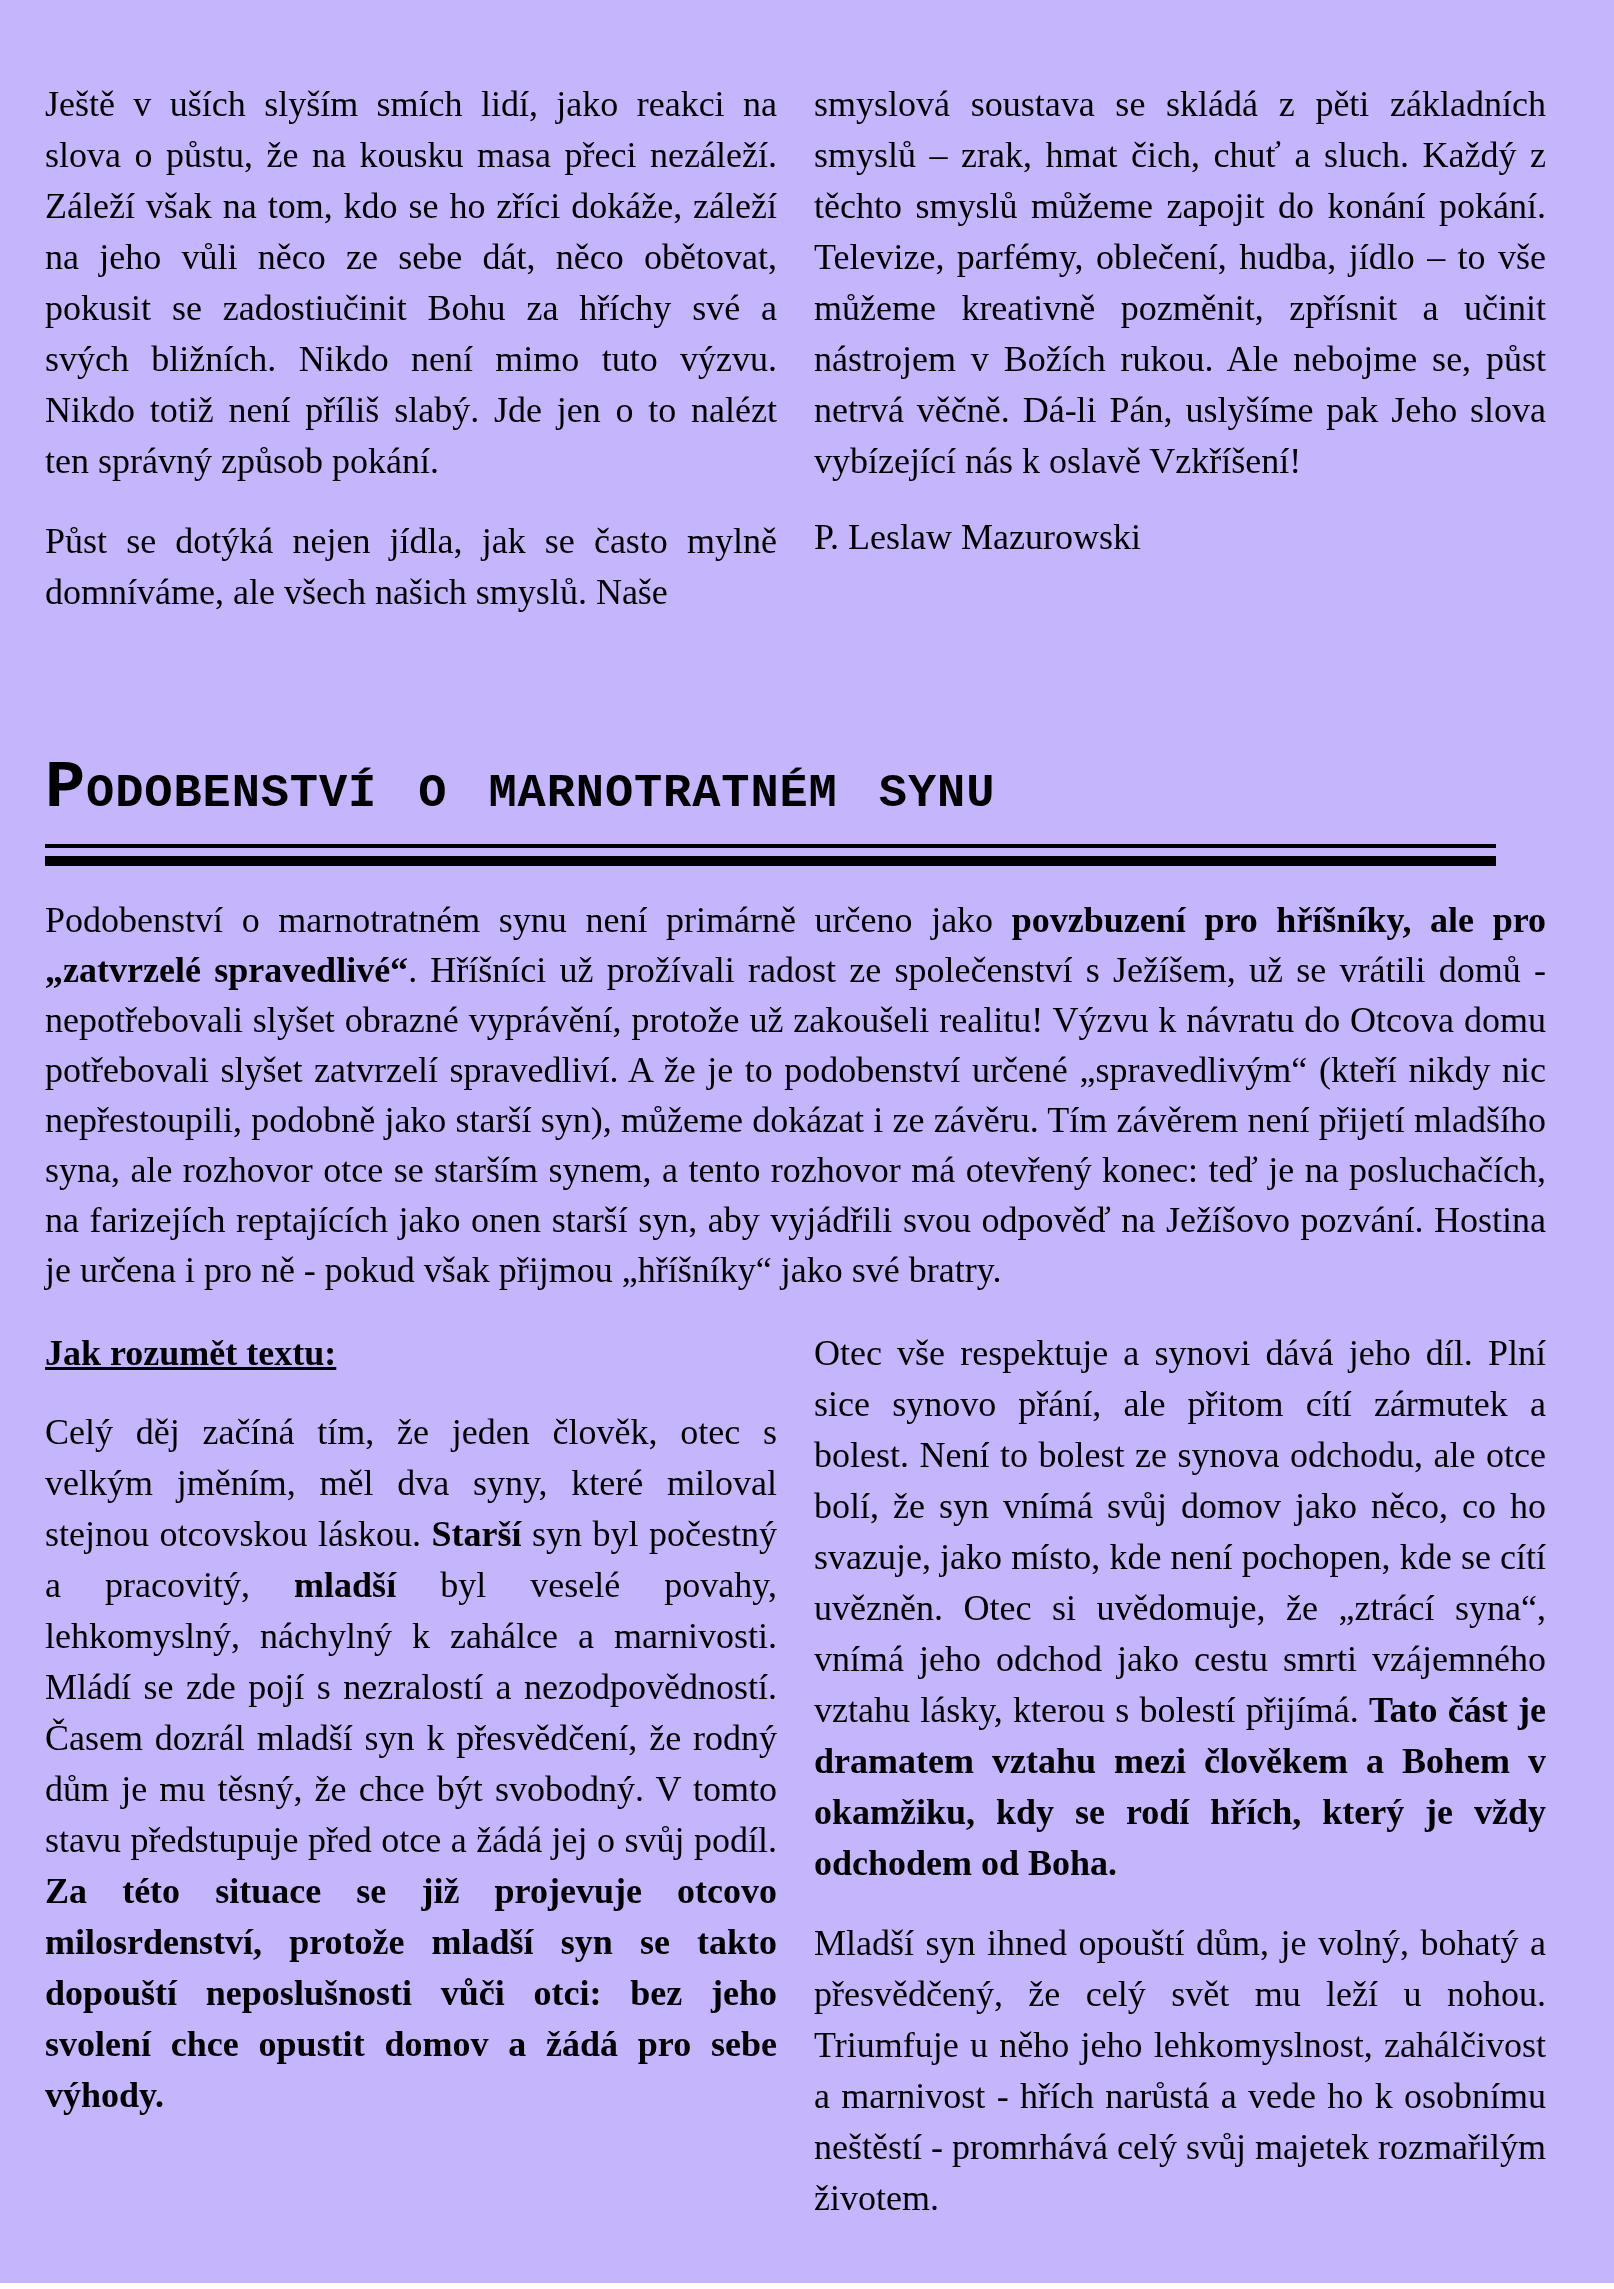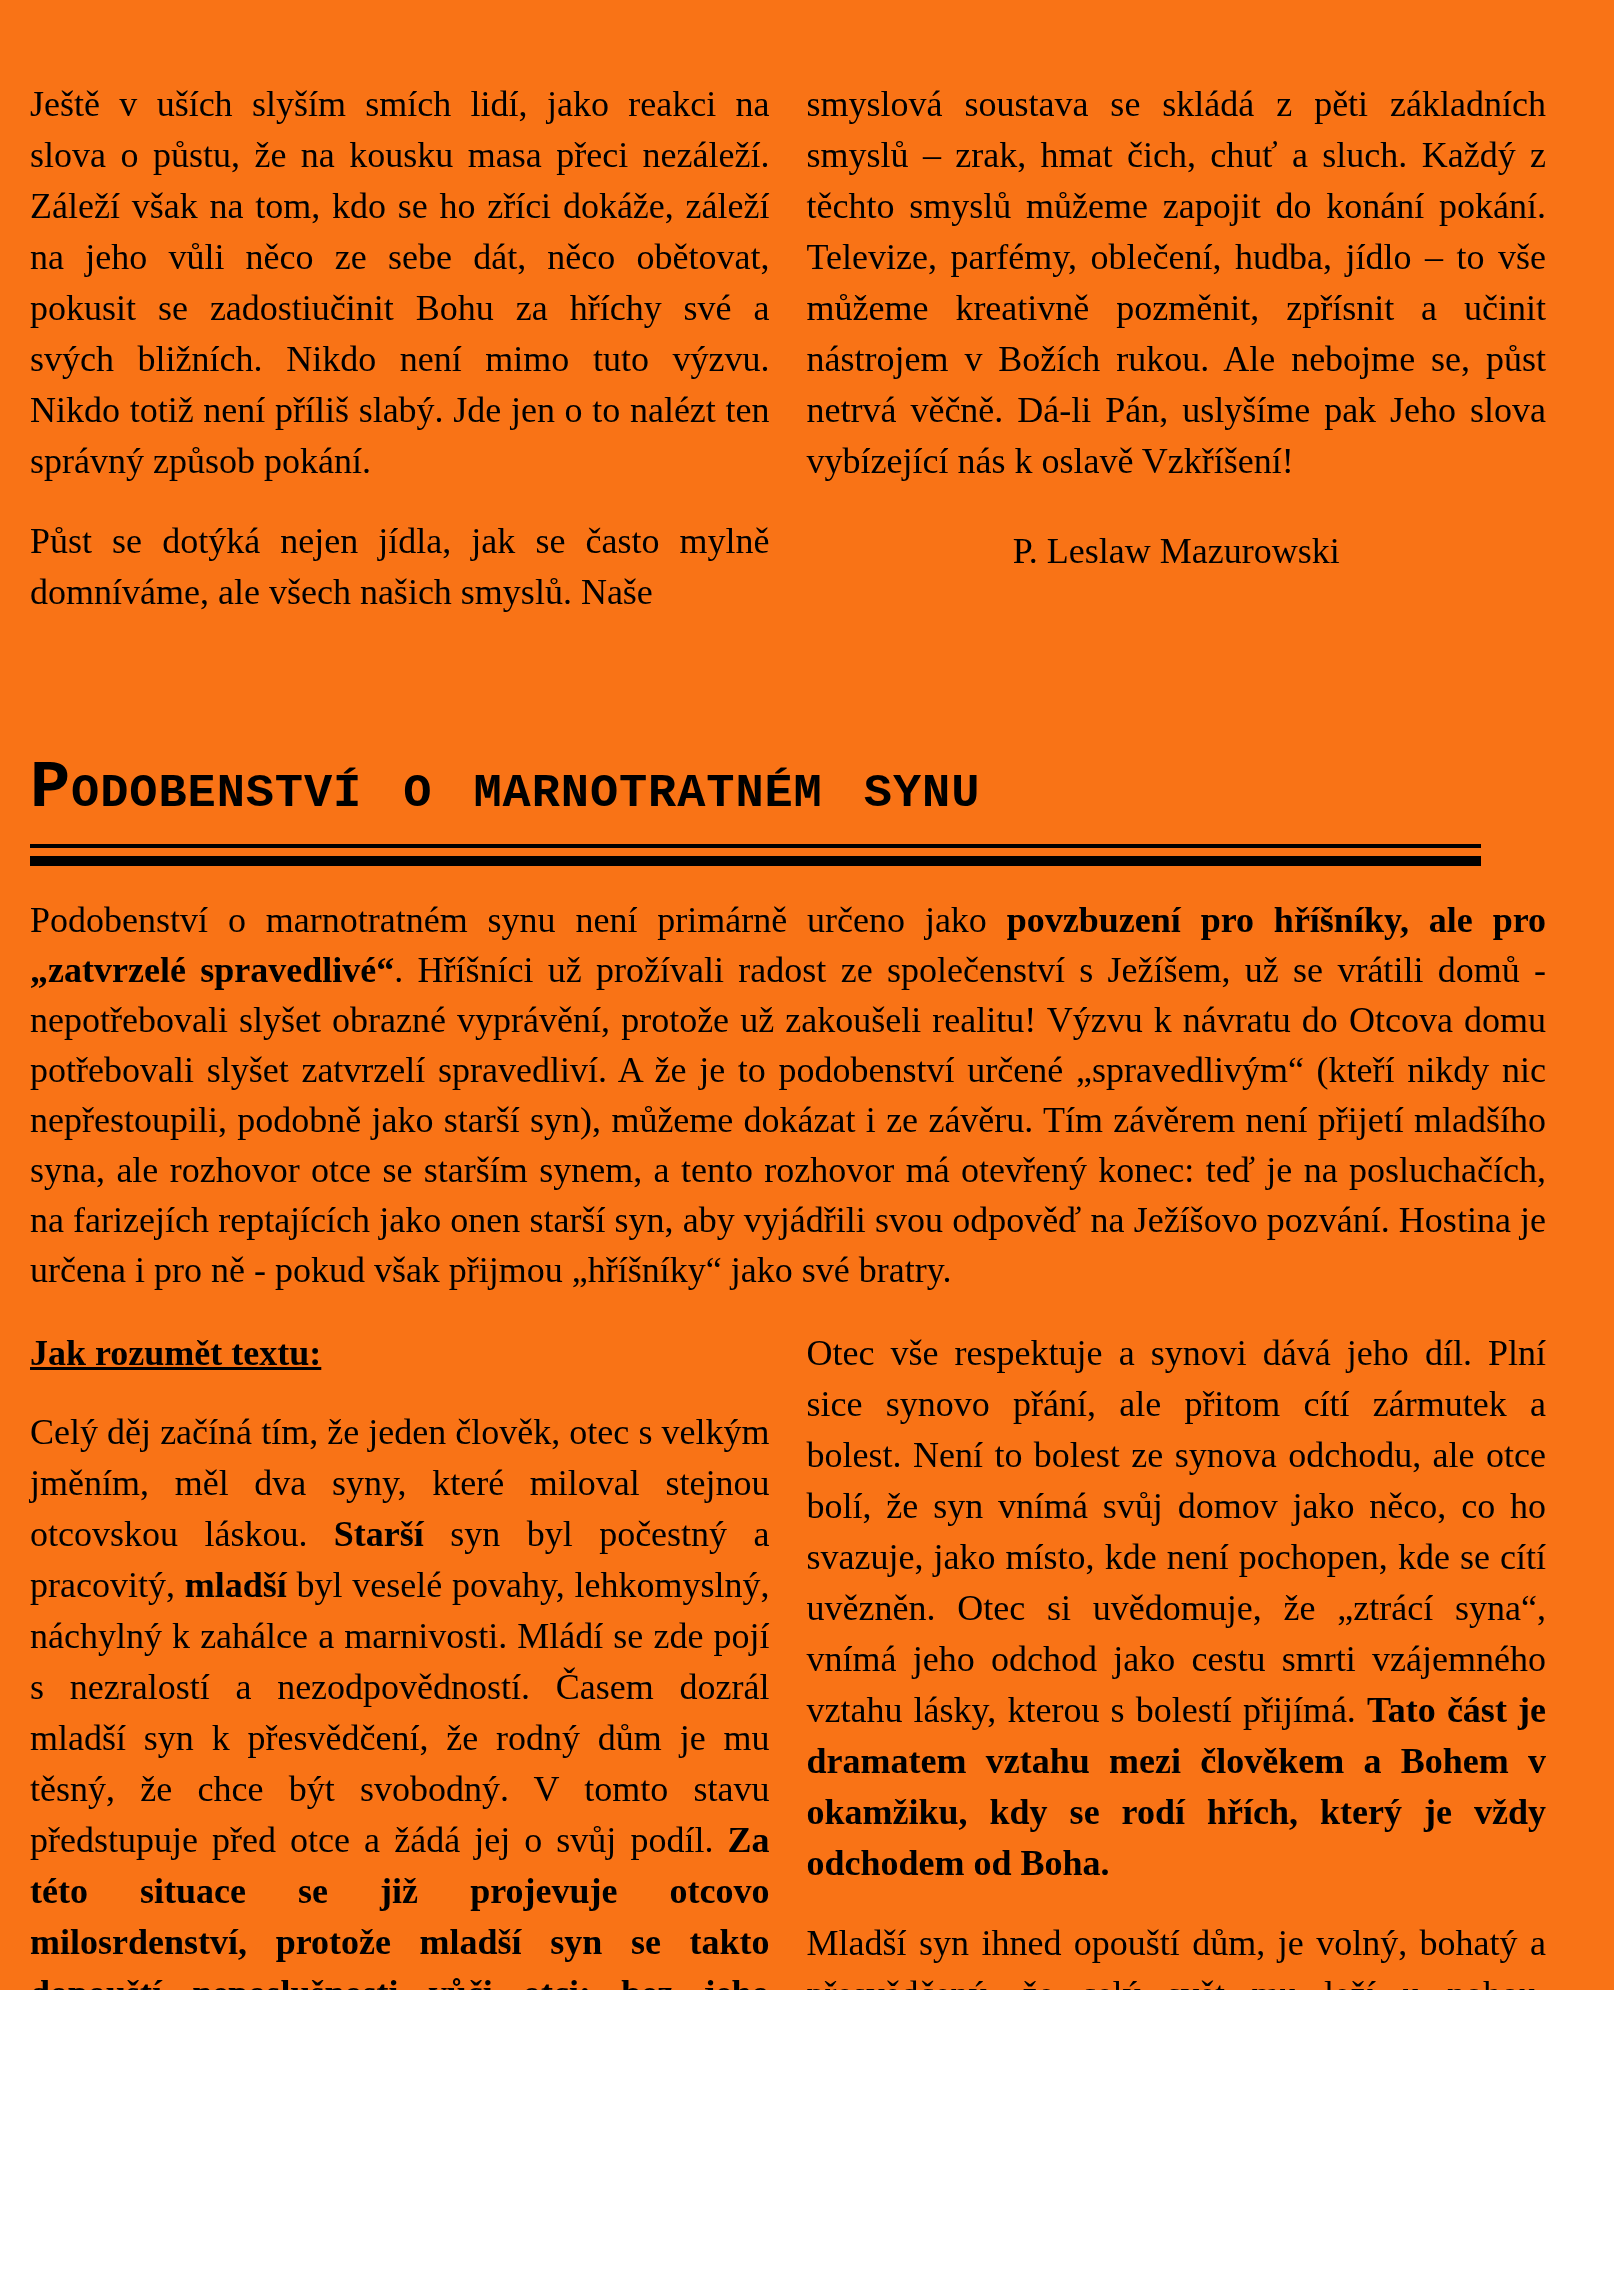--- a/index.html
+++ b/index.html
@@ -3,46 +3,46 @@
 <meta charset="utf-8">
 <style>
   html, body {
     margin: 0;
     padding: 0;
     background: #ffffff;
   }
   .page {
     position: relative;
     width: 1614px;
-    height: 1990px;
+    height: 2283px;
     box-sizing: border-box;
-    padding: 79px 68px 0 30px;
-    background: #f97316;
+    padding: 79px 68px 0 45px;
+    background: #c4b5fd;
     color: #000000;
     font-family: "Liberation Serif", serif;
     font-size: 36px;
     line-height: 51px;
   }
   .cols {
     display: flex;
     gap: 37px;
   }
   .col {
     flex: 1 1 0;
     min-width: 0;
     text-align: justify;
     hyphens: auto;
     -webkit-hyphens: auto;
   }
   p { margin: 0; }
   .para-gap { margin-top: 29px; }
   .bold { font-weight: bold; }
   .signature {
-    text-align: center;
-    margin-top: 39px;
+    text-align: left;
+    margin-top: 25px;
   }
   h1.article-title {
     margin: 137px 0 0 0;
     font-family: Liberation Mono, monospace;
     font-weight: 900;
     font-variant: small-caps;
     font-size: 67px;
     line-height: 1.0;
     letter-spacing: 0.9px;
     white-space: nowrap;

